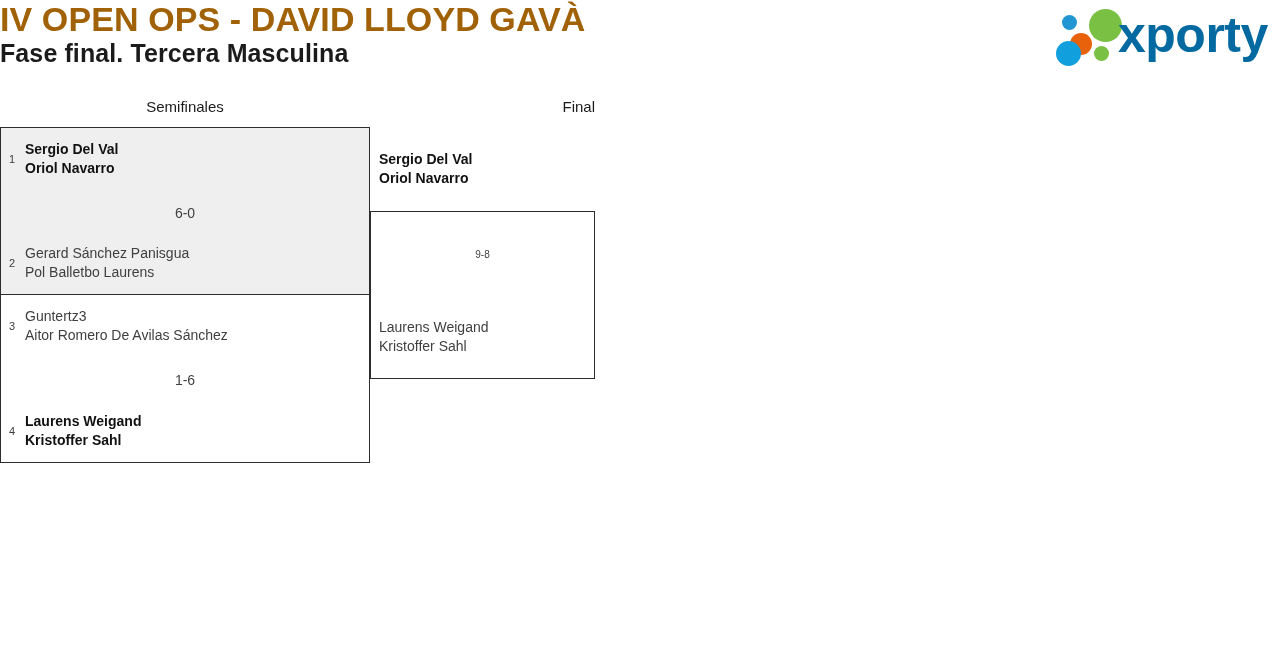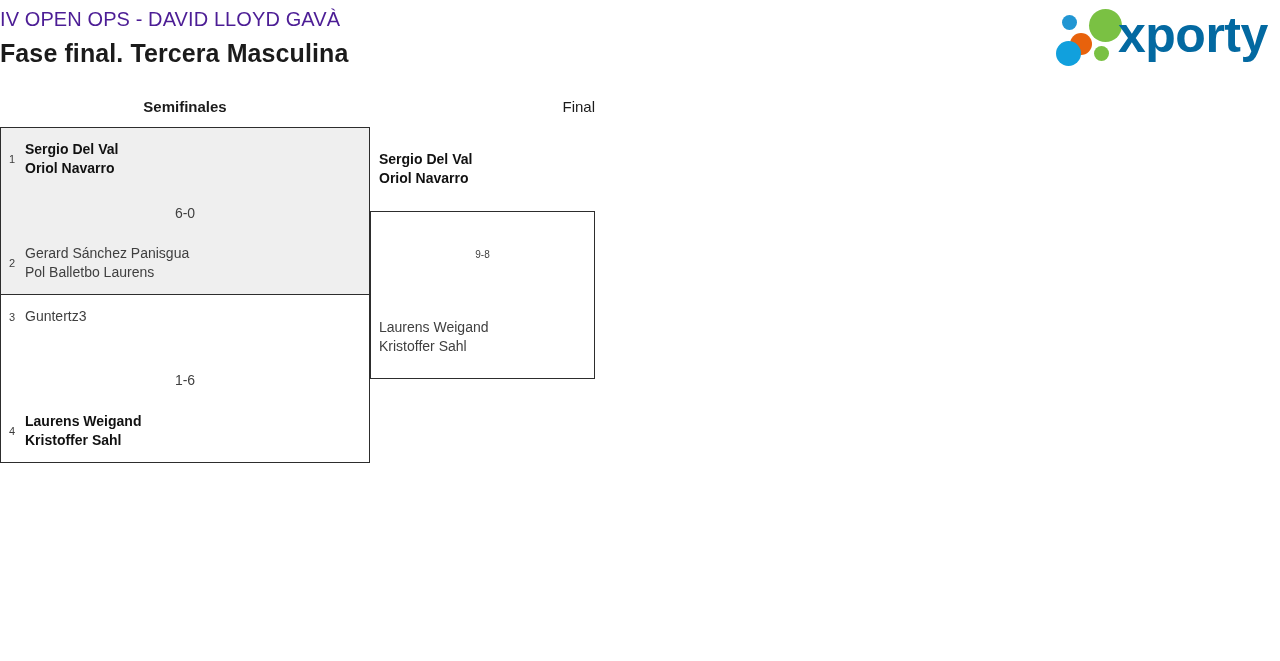--- a/index.html
+++ b/index.html
@@ -26,23 +26,23 @@
     width: 1280px;
     height: 80px;
   }
   .title-block {
     position: absolute;
     left: 0;
     top: 2px;
     line-height: 34px;
   }
   .title-line-1 {
-    font-size: 20px;
-    font-weight: 400;
-    color: #4c1d95;
+    font-size: 34px;
+    font-weight: 700;
+    color: #a16207;
     letter-spacing: 0.1px;
     white-space: nowrap;
   }
   .title-line-2 {
     font-size: 25px;
     font-weight: 700;
     color: #1b1b1b;
     letter-spacing: 0.1px;
     white-space: nowrap;
   }
@@ -108,21 +108,20 @@
     font-size: 15px;
     font-weight: 400;
     color: #1b1b1b;
     text-align: center;
     white-space: nowrap;
   }
   #round-header-semifinals {
     left: 0;
     top: 98px;
     width: 370px;
-    font-weight: bold;
   }
   #round-header-final {
     left: 370px;
     top: 98px;
     width: 225px;
     text-align: right;
   }
 
   
   .bracket {
@@ -283,20 +282,21 @@
         <span class="player">Pol Balletbo Laurens</span>
       </span>
     </div>
   </div>
 
   <div class="match plain" id="match-semifinal-2">
     <div class="team team-top loser">
       <span class="seed">3</span>
       <span class="team-names">
         <span class="player">Guntertz3</span>
+        <span class="player">Aitor Romero De Avilas Sánchez</span>
       </span>
     </div>
     <div class="score" id="score-semifinal-2">1-6</div>
     <div class="team team-bottom winner">
       <span class="seed">4</span>
       <span class="team-names">
         <span class="player">Laurens Weigand</span>
         <span class="player">Kristoffer Sahl</span>
       </span>
     </div>

